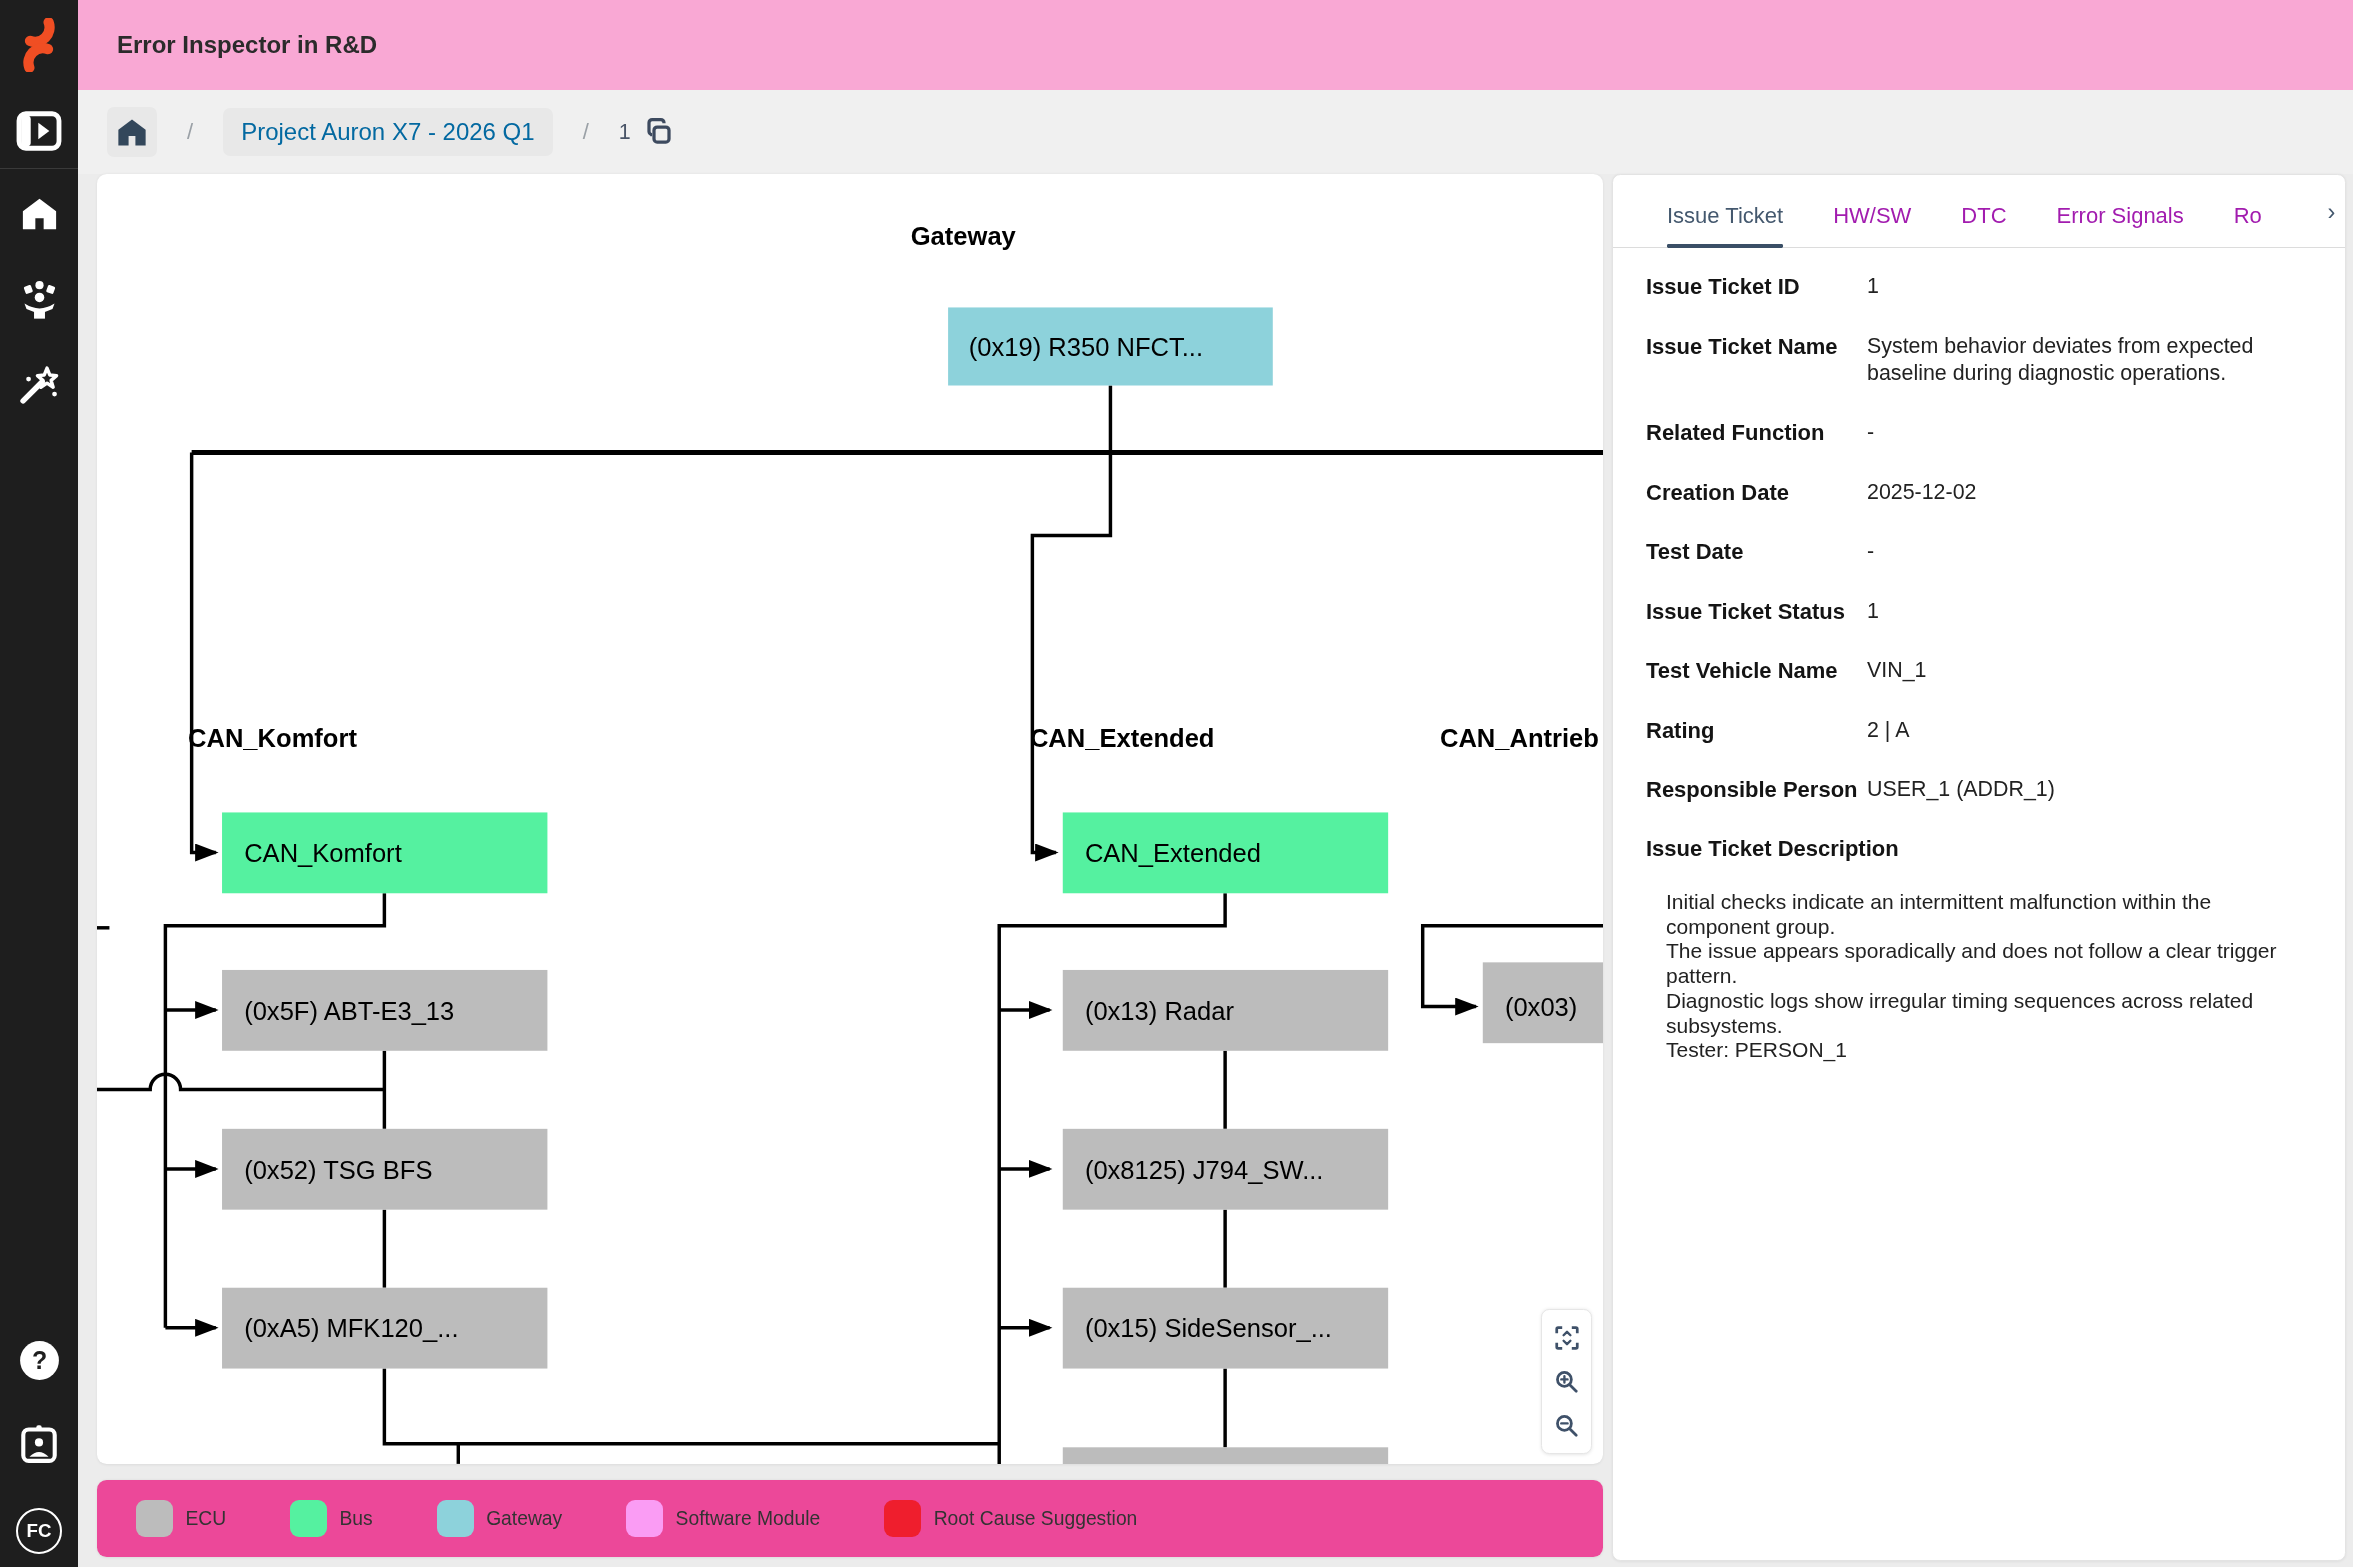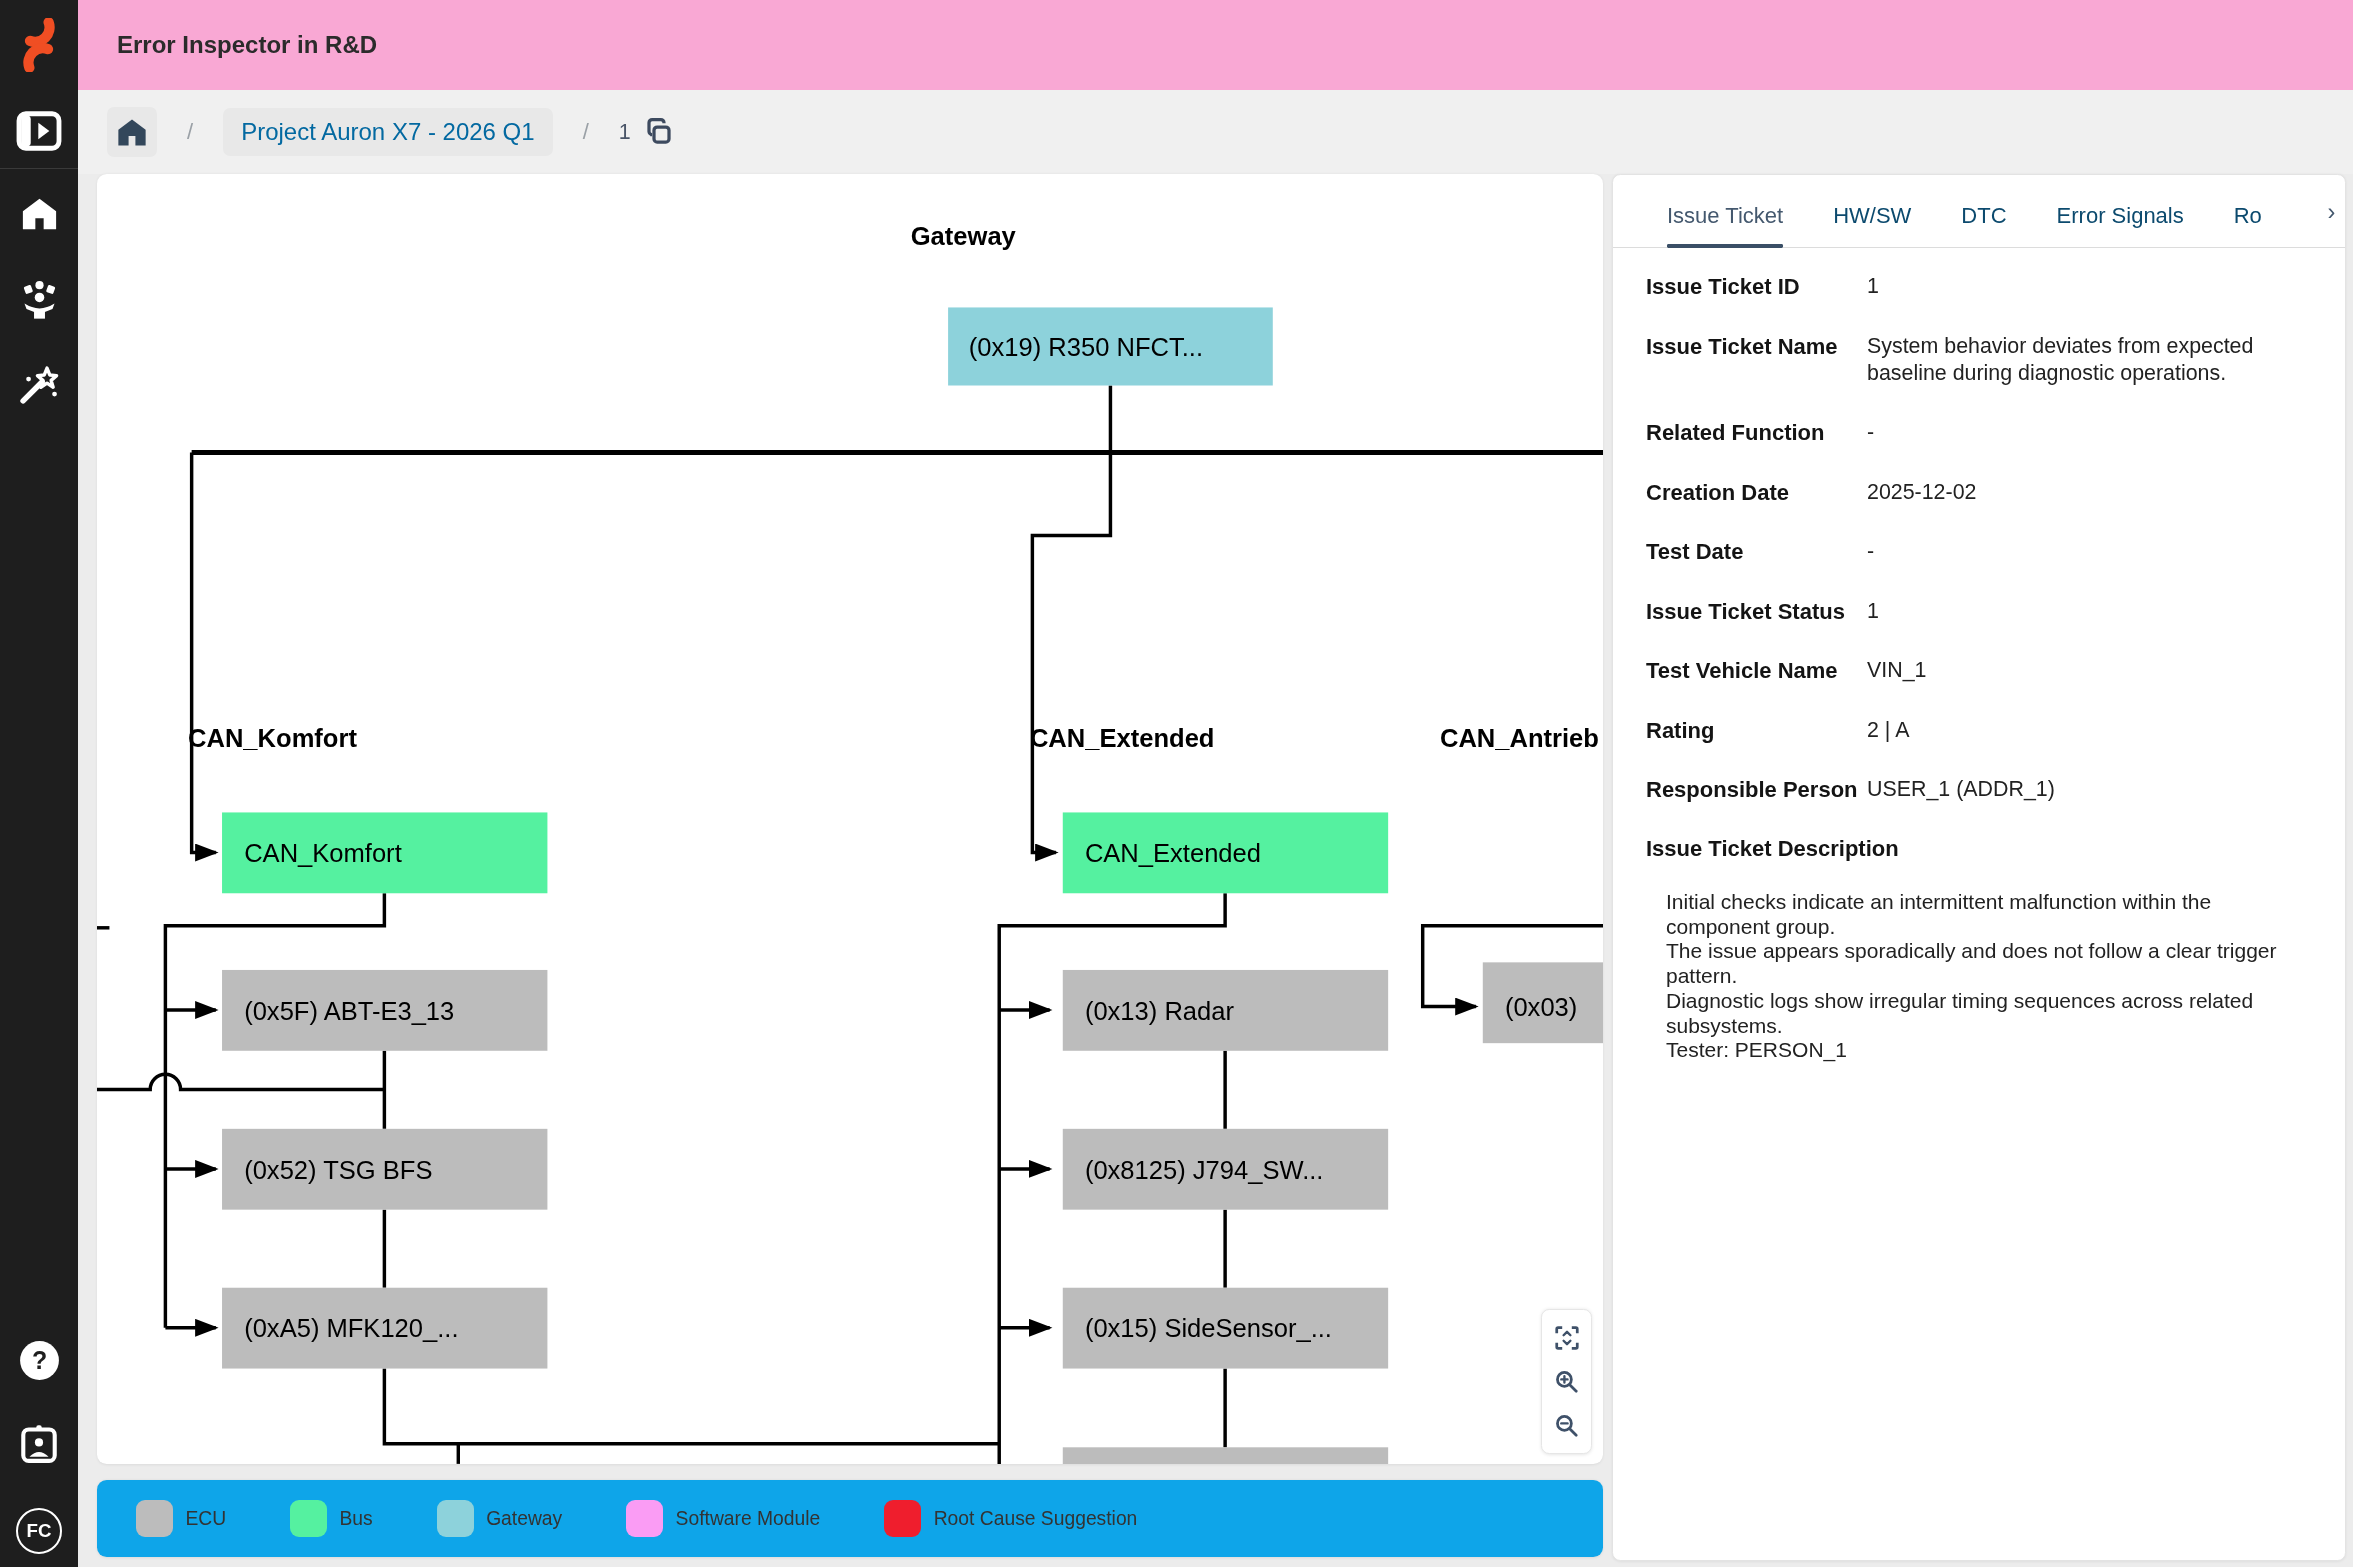--- a/index.html
+++ b/index.html
@@ -20,41 +20,41 @@
   .breadcrumb { position:absolute; left:78px; top:90px; width:2276px; height:84px; background:#f0f0f0; display:flex; align-items:center; }
   .crumb-pill { background:#e8e8e8; border-radius:7px; display:flex; align-items:center; justify-content:center; }
   .crumb-home { width:50px; height:50px; margin-left:29px; }
   .crumb-sep { color:#9aa0a6; font-size:22px; margin:0 30px; }
   .crumb-project { padding:9.7px 18px; font-size:24px; color:#0369a1; }
   .crumb-page { font-size:21.4px; color:#4a5568; margin-right:12.4px; }
   .copy-btn { width:32px; height:32px; display:flex; align-items:center; justify-content:center; cursor:pointer; }
 
   
   .canvas-card { position:absolute; left:97px; top:174px; width:1506px; height:1290px; background:#fff; border-radius:9.7px; overflow:hidden; box-shadow:0 0.7px 2.8px rgba(0,0,0,0.07); }
-  .legend-card { position:absolute; left:97px; top:1480px; width:1506px; height:77px; background:#0ea5e9; border-radius:9.7px; box-shadow:0 0.7px 2.8px rgba(0,0,0,0.07); display:flex; align-items:center; padding-left:39px; }
+  .legend-card { position:absolute; left:97px; top:1480px; width:1506px; height:77px; background:#ec4899; border-radius:9.7px; box-shadow:0 0.7px 2.8px rgba(0,0,0,0.07); display:flex; align-items:center; padding-left:39px; }
   .detail-card { position:absolute; left:1612px; top:174px; width:734px; height:1387px; background:#fff; border-radius:8.3px; border:1.4px solid #e3e3e3; box-shadow:0 0.7px 2.8px rgba(0,0,0,0.06); overflow:hidden; }
 
   
   .diagram-svg { position:absolute; inset:0; }
   .node-text { font-size:37px; fill:#000; font-family:"Liberation Sans", sans-serif; }
   .col-label { font-size:37px; font-weight:bold; fill:#000; font-family:"Liberation Sans", sans-serif; }
   .edge { fill:none; stroke:#000; stroke-width:5; }
   .edge-thick { fill:none; stroke:#000; stroke-width:7; }
 
   .zoom-panel { position:absolute; right:11px; bottom:9.7px; width:51px; background:#fff; border:1.4px solid #e6e6e6; border-radius:8.3px; box-shadow:0 0.7px 3.5px rgba(0,0,0,0.10); display:flex; flex-direction:column; align-items:center; padding:5.5px 0; }
   .zoom-btn { width:44px; height:44px; display:flex; align-items:center; justify-content:center; cursor:pointer; }
 
   
   .legend-item { display:flex; align-items:center; margin-right:64px; }
   .legend-swatch { width:37px; height:37px; border-radius:9px; margin-right:12.4px; }
   .legend-label { font-size:19.3px; color:#333; }
 
   
   .tabs-row { display:flex; align-items:flex-end; height:73px; padding-left:54px; gap:50px; position:relative; border-bottom:1.4px solid #dcdcdc; }
-  .tab { font-size:22px; color:#0c4a6e; padding-bottom:18px; position:relative; white-space:nowrap; cursor:pointer; }
+  .tab { font-size:22px; color:#a21caf; padding-bottom:18px; position:relative; white-space:nowrap; cursor:pointer; }
   .tab.active { color:#44586e; }
   .tab.active::after { content:""; position:absolute; left:0; right:0; bottom:-1.4px; height:4.8px; background:#3a4f66; border-radius:1.4px; }
   .tabs-chevron { position:absolute; right:9.7px; bottom:21px; font-size:23.5px; color:#44586e; cursor:pointer; }
 
   .fields { padding:25px 30px 0 33px; }
   .field-row { display:flex; margin-bottom:32px; }
   .field-label { width:221px; min-width:221px; font-size:22px; font-weight:bold; color:#141414; line-height:1.25; }
   .field-value { font-size:21.4px; color:#222; line-height:1.28; max-width:456px; }
   .desc-title { font-size:22px; font-weight:bold; color:#141414; margin:5.5px 0 28px 0; }
   .desc-body { margin-left:20px; max-width:677px; font-size:21px; color:#222; line-height:1.18; }

